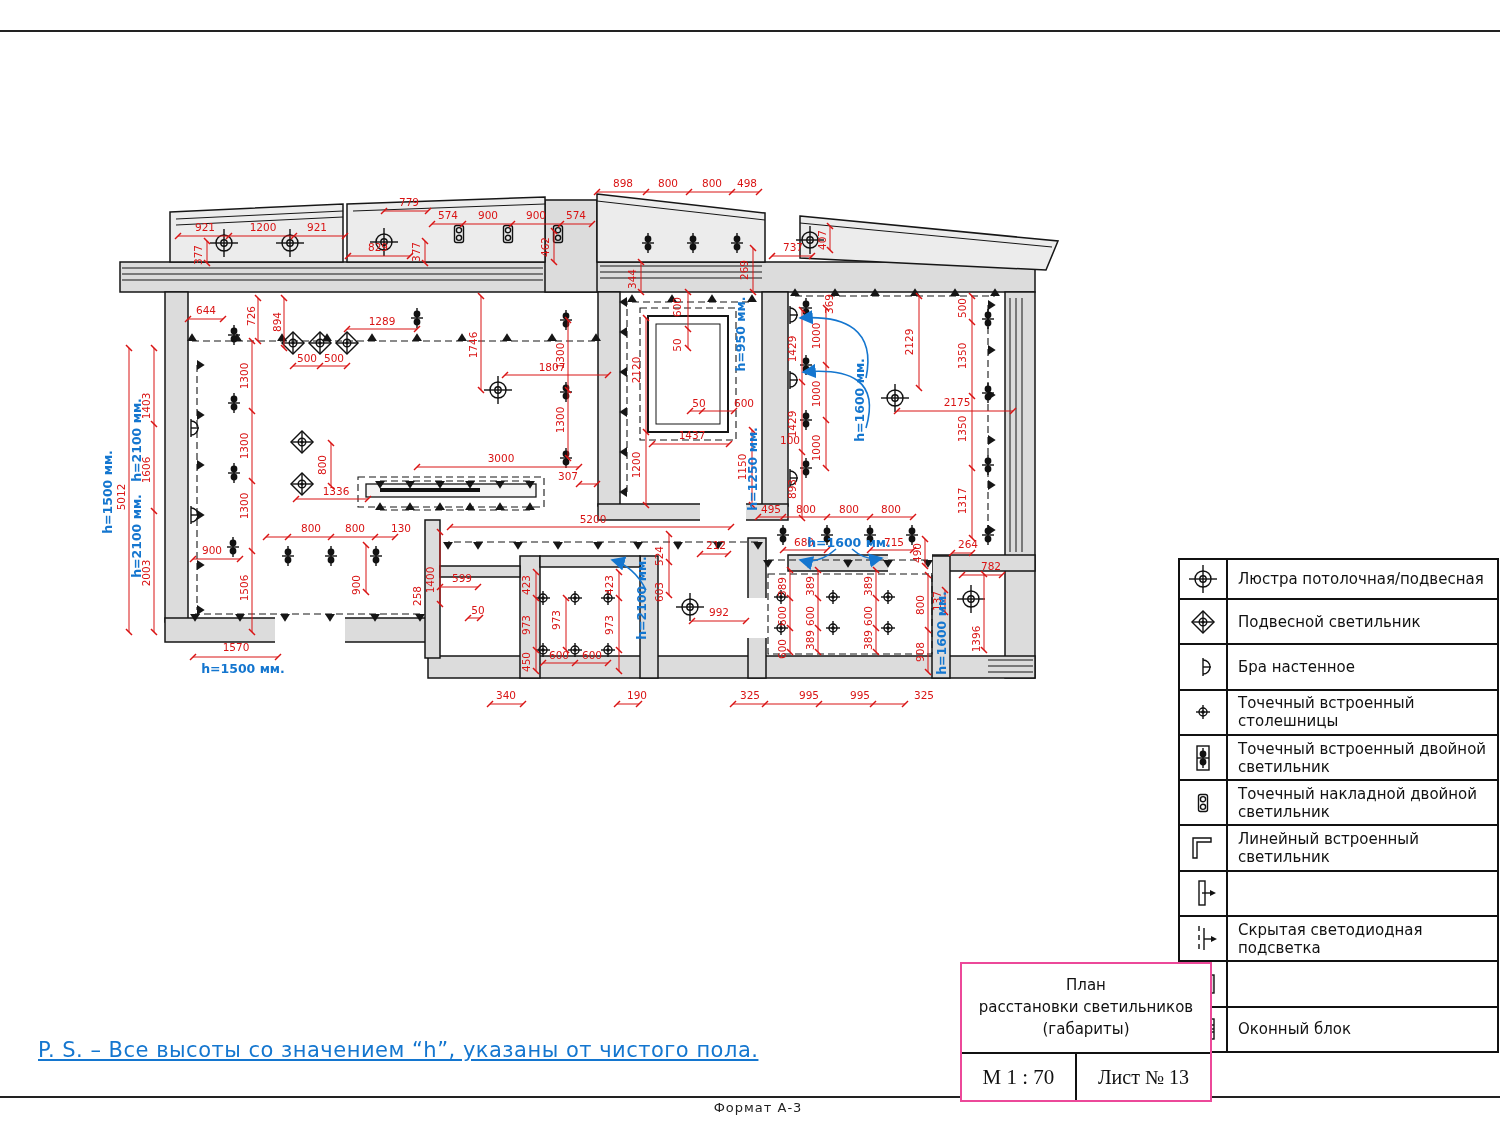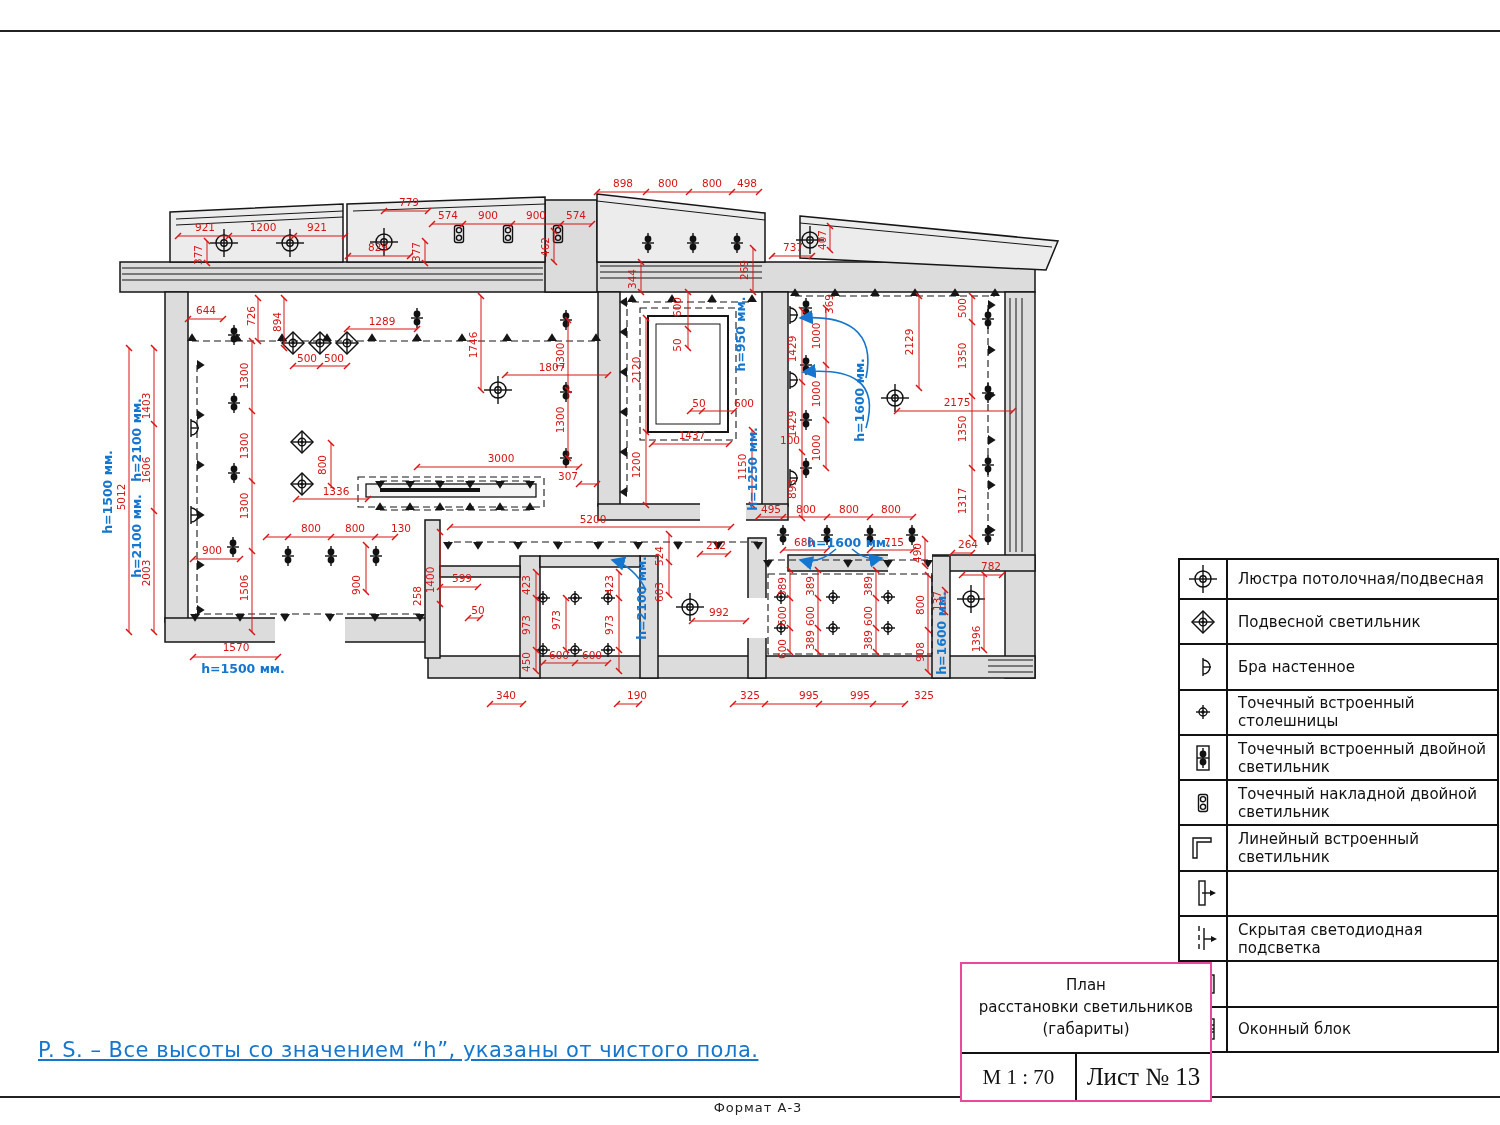--- a/index.html
+++ b/index.html
@@ -12,21 +12,21 @@
   .lg-row:first-child{border-top:none;height:38px;}
   .lg-sym{width:46px;border-right:2px solid #111;display:flex;align-items:center;justify-content:center;flex:none;}
   .lg-name{flex:1;display:flex;align-items:center;padding-left:10px;font-size:15px;color:#111;}
   .lg-head .lg-sym{font-size:13px;}
   .lg-head .lg-name{justify-content:center;padding-left:0;font-size:13.5px;}
   
   #titleblock{position:absolute;left:928px;top:962px;width:248px;height:136px;border:2px solid #ec4899;background:#fff;margin-left:32px;}
   #tb-title{height:88px;border-bottom:2px solid #111;display:flex;flex-direction:column;align-items:center;justify-content:center;font-size:15px;color:#111;line-height:1.45;}
   #tb-bottom{display:flex;height:46px;font-family:Liberation Serif, serif;}
   #tb-scale{width:113px;border-right:2px solid #111;display:flex;align-items:center;justify-content:center;font-size:21px;color:#111;}
-  #tb-sheet{flex:1;display:flex;align-items:center;justify-content:center;font-size:25px;color:#111;}
+  #tb-sheet{flex:1;display:flex;align-items:center;justify-content:center;font-size:20px;color:#111;}
   
   #ps-note{position:absolute;left:38px;top:1038px;font-size:21px;color:#1476cf;letter-spacing:.5px;text-decoration:underline;}
   
   .dm{font-family:"DejaVu Sans",sans-serif;font-size:10.5px;fill:#d91414;text-anchor:middle;}
   .hg{font-family:"DejaVu Sans",sans-serif;font-size:12.5px;fill:#1476cf;text-anchor:middle;font-weight:bold;}
   .kt{stroke:#161616;stroke-width:1;fill:none;}
   .w{fill:#dcdcdc;stroke:#161616;stroke-width:1.5;}
   .wb{fill:#ececec;stroke:#161616;stroke-width:1.5;}
   .wh{fill:#fff;stroke:none;}
   .dash{stroke:#161616;stroke-width:1.1;fill:none;stroke-dasharray:7 4;}

